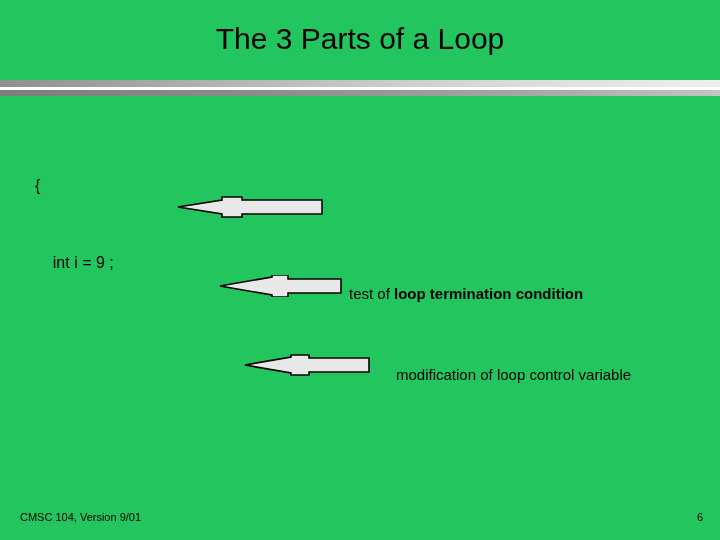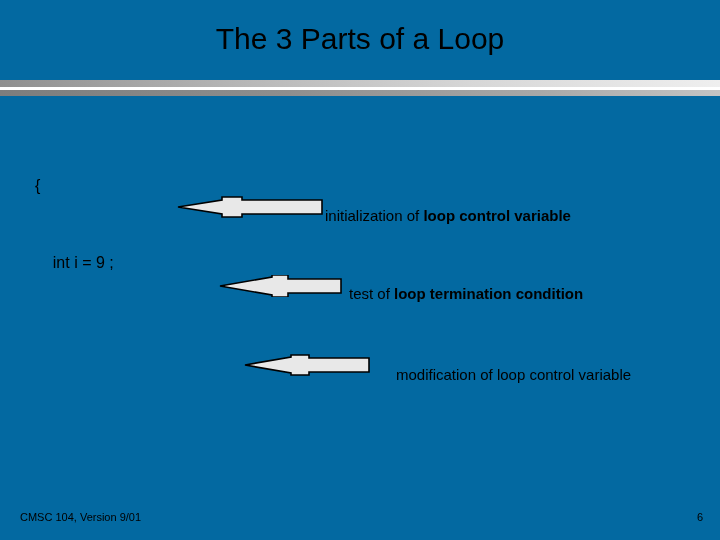--- a/index.html
+++ b/index.html
@@ -10,21 +10,21 @@
     width: 720px;
     height: 540px;
     background: #ffffff;
     font-family: "Liberation Sans", sans-serif;
     overflow: hidden;
   }
   .slide {
     position: relative;
     width: 720px;
     height: 540px;
-    background: #0369a1;
+    background: #22c55e;
   }
 
   
   .title {
     position: absolute;
     left: 0;
     top: 22px;
     width: 720px;
     text-align: center;
     font-size: 30px;
@@ -172,23 +172,20 @@
       <path d="M 2 11 L 54 2 L 54 0 L 70 0 L 70 4 L 123 4 L 123 18 L 70 18 L 70 22 L 54 22 L 54 20 Z" fill="#e8e8e8" stroke="#000000" stroke-width="1.6" stroke-linejoin="miter"></path>
     </svg>
   </div>
 
   <div class="arrow arrow-3">
     <svg width="128" height="22" viewBox="0 0 128 22">
       <path d="M 2 11 L 48 3 L 48 1 L 66 1 L 66 4 L 126 4 L 126 18 L 66 18 L 66 21 L 48 21 L 48 19 Z" fill="#e8e8e8" stroke="#000000" stroke-width="1.6" stroke-linejoin="miter"></path>
     </svg>
   </div>
 
-  <div class="anno anno-1">
-    <span>initialization of </span><span class="bold">loop control variable</span>
-  </div>
 
   <div class="anno anno-3 anno-wrap">
     <span>modification of loop control variable</span>
   </div>
 
   <div class="anno anno-2">
     <span>test of </span><span class="bold">loop termination condition</span>
   </div>
 
   <div class="footer-text">CMSC 104, Version 9/01</div>

